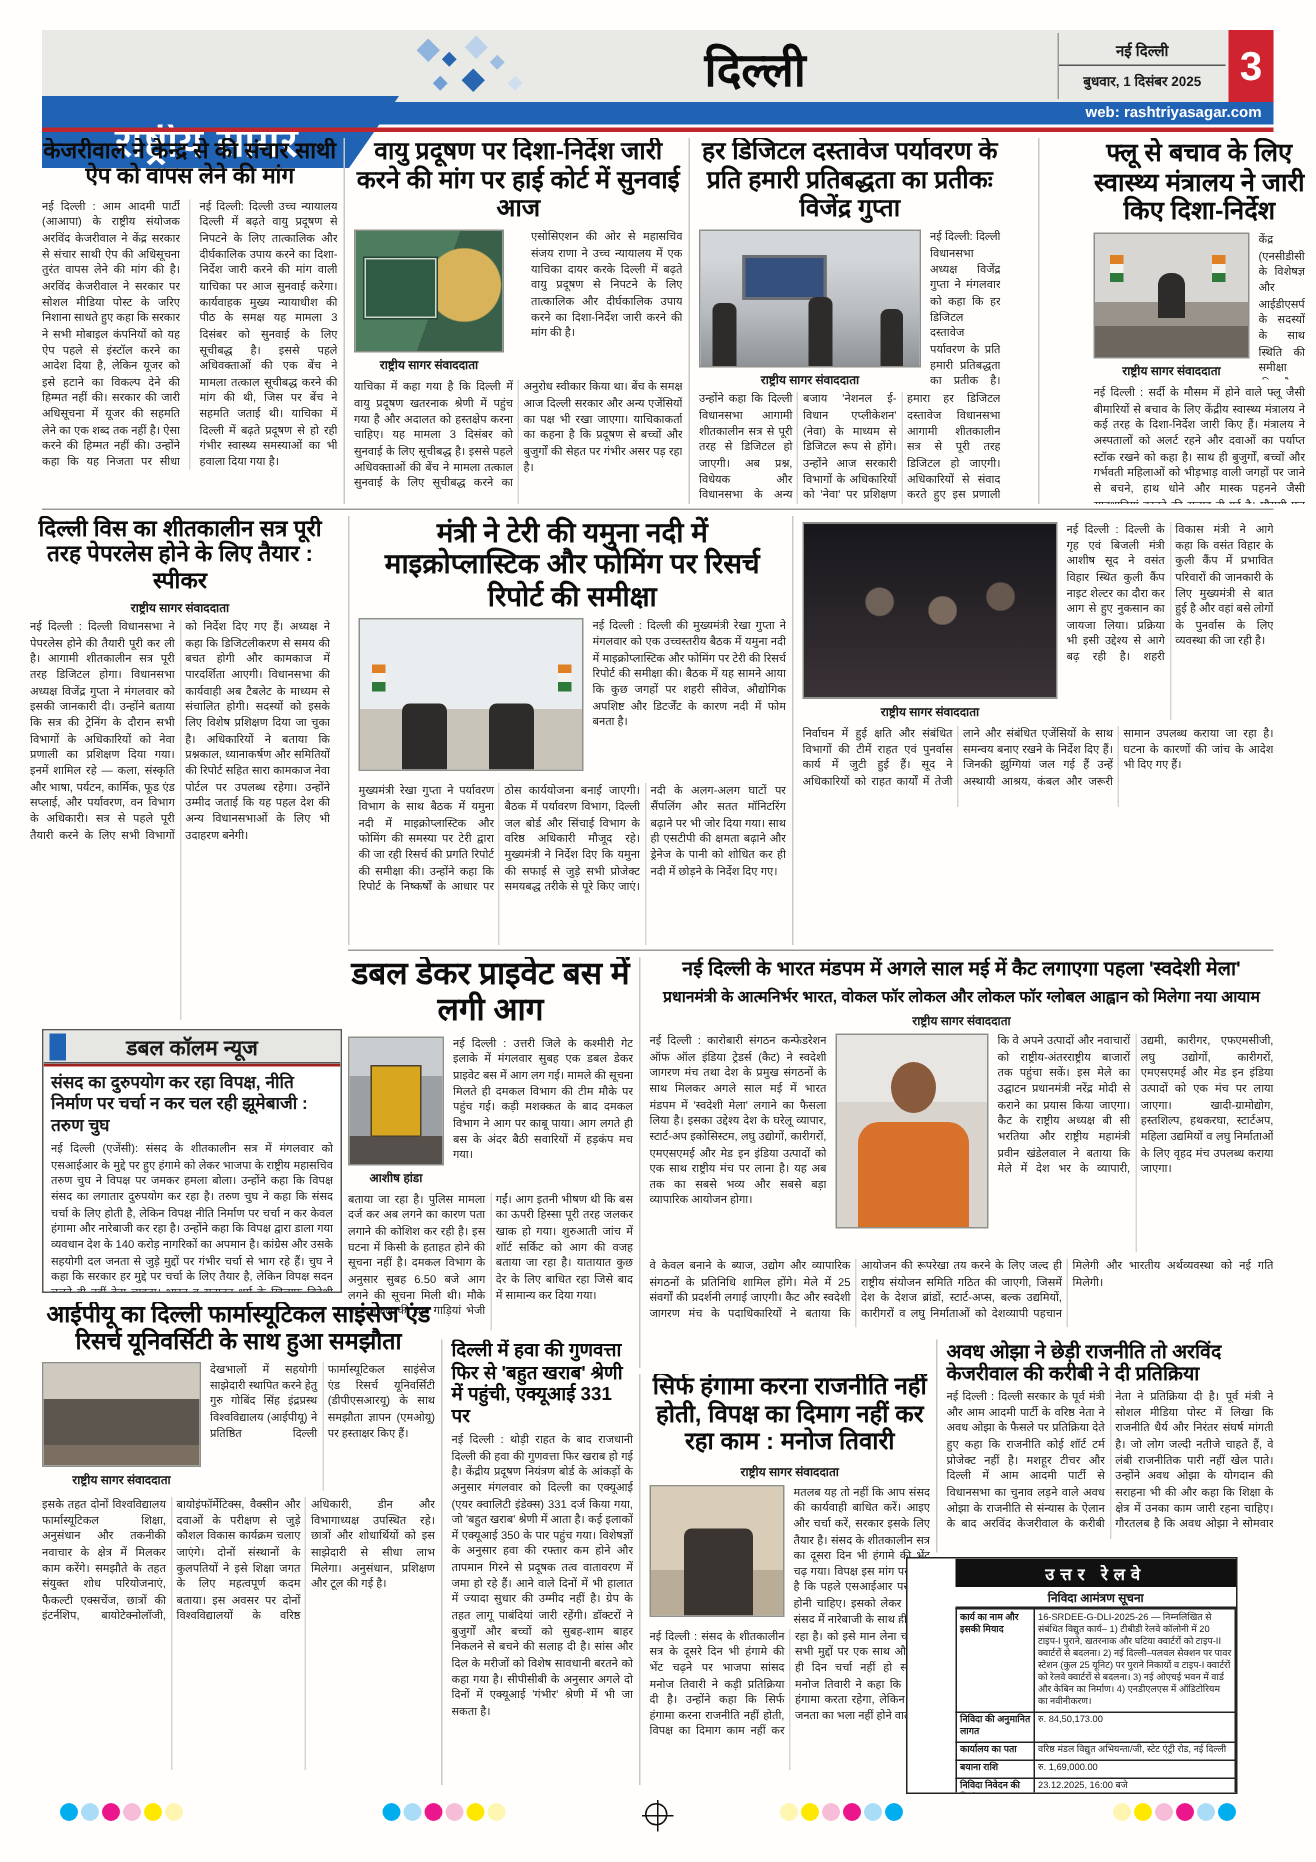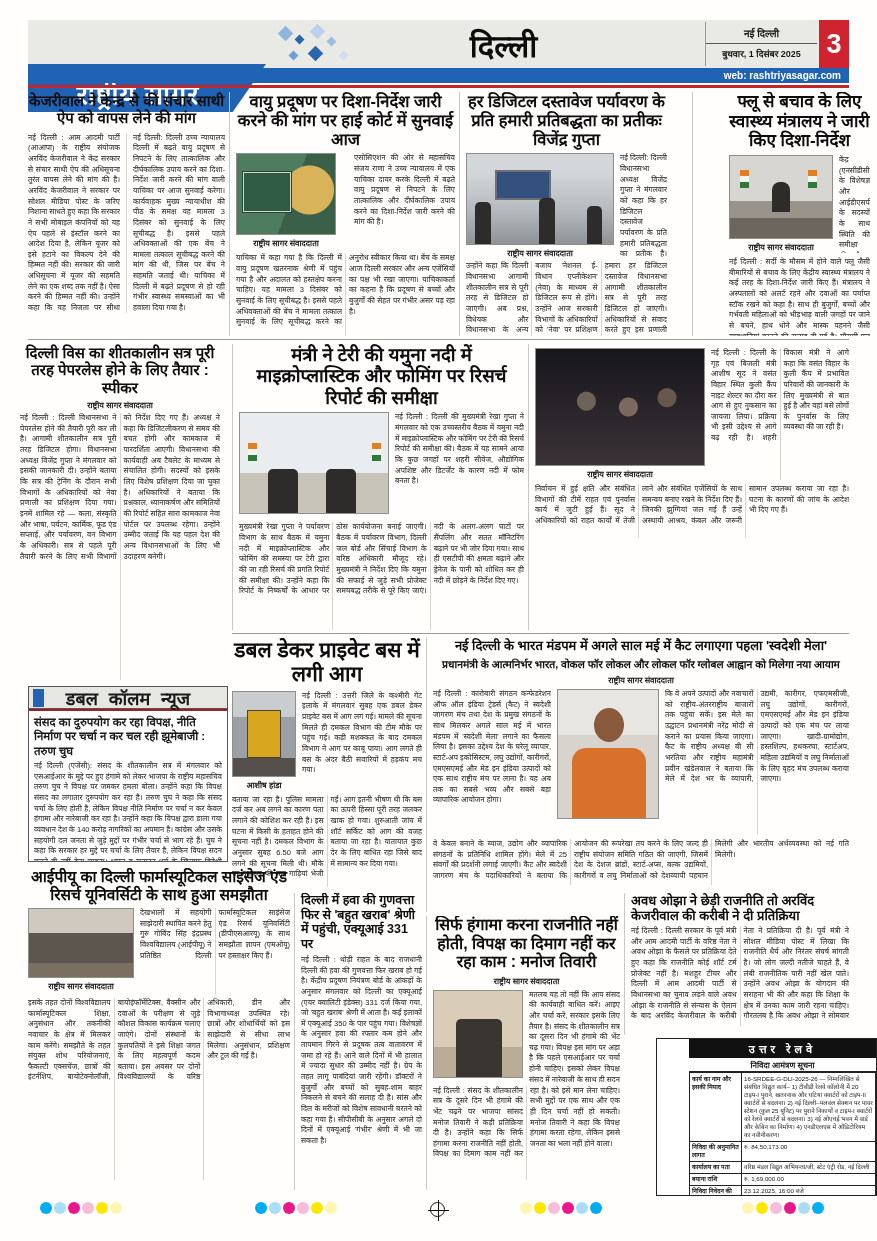--- a/index.html
+++ b/index.html
@@ -64,21 +64,21 @@
   #a5 {left:20px;  top:344px; width:200px; height:336px;}
   #a6 {left:232px; top:344px; width:292px; height:286px;}
   #a7 {left:528px; top:344px; width:321px; height:286px;}
   #a8 {left:232px; top:638px; width:190px; height:252px;}
   #dcn{left:28px;  top:686px; width:200px; height:176px;}
   #a9 {left:426px; top:638px; width:423px; height:274px;}
   #a11{left:28px;  top:868px; width:262px; height:322px;}
   #a12{left:294px; top:893px; width:128px; height:297px;}
   #a13{left:426px; top:916px; width:194px; height:274px;}
   #a14{left:624px; top:893px; width:225px; height:142px;}
-  #tender{left:656px; top:1038px; width:221px; height:158px;padding-left:32px;}
+  #tender{left:604px; top:1038px; width:221px; height:158px;padding-left:32px;}
 
   
   .p-court { width:100px; height:82px;
     background: radial-gradient(circle at 74% 45%, #d9b35a 0 24px, rgba(0,0,0,0) 25px),
                 linear-gradient(110deg,#4d7c5e 0 55%, #3a6049 55%); }
   .p-court .sign{position:absolute;left:6px;top:18px;width:48px;height:40px;background:#2f5a44;
     border:1px solid #cfd8c8; box-shadow:0 0 0 1px #24463a;}
   .p-digital { width:148px; height:92px; background:linear-gradient(#d4d7d9 0 20%, #b7bcc0 60%, #8f9398); }
   .p-digital .screen{position:absolute;left:28px;top:16px;width:56px;height:30px;background:#35507c;border:2px solid #6b6f73;}
   .p-minister { width:104px; height:84px; background:linear-gradient(#d8d6d2 0 55%, #9a938c 55% 75%, #6d665f 75%); }
@@ -95,21 +95,21 @@
   .p-trader .head{position:absolute;left:36px;top:18px;width:30px;height:34px;background:#8a5a3c;border-radius:50%;}
   .p-mou { width:106px; height:70px; background:linear-gradient(#cfc9bf 0 35%, #5d564e 35% 80%, #7a6f60 80%); }
   .p-tiwari { width:90px; height:88px; background:linear-gradient(#d9cdb8 0 65%, #b9ad97 65%); }
   .p-tiwari .fig{left:22px;bottom:0;width:46px;height:58px;background:#3b3531;}
 
   
   #dcn { border:1px solid #555; background:#fff; }
   .dcn-head { position:relative; height:22px; background:#e6e6e2; border-bottom:1px solid #555;
               display:flex; align-items:center; justify-content:center; }
   .dcn-bar { position:absolute; left:4px; top:2px; width:11px; height:18px; background:#2062b4; }
-  .dcn-title { font-size:18px; font-weight:bold;font-family:Liberation Mono, monospace; }
+  .dcn-title { font-size:14px; font-weight:bold; }
   .dcn-box { padding:4px 5px; border-top:2px solid #a02020; }
   .dcn-hl { font-size:11.5px; font-weight:bold; line-height:1.25; margin-bottom:3px; }
 
   
   #tender { border:1px solid #222; background:#fff; font-size:6.4px; }
   .t-org { background:#111; color:#fff; text-align:center; font-weight:bold; font-size:11px;
            letter-spacing:4px; padding:2px 0; }
   .t-title { text-align:center; font-weight:bold; font-size:8px; border-bottom:1px solid #222; padding:1px 0; }
   .t-table { width:100%; border-collapse:collapse; }
   .t-table td { border:1px solid #222; padding:1.5px 2px; vertical-align:top; font-size:6.2px; line-height:1.3; }

